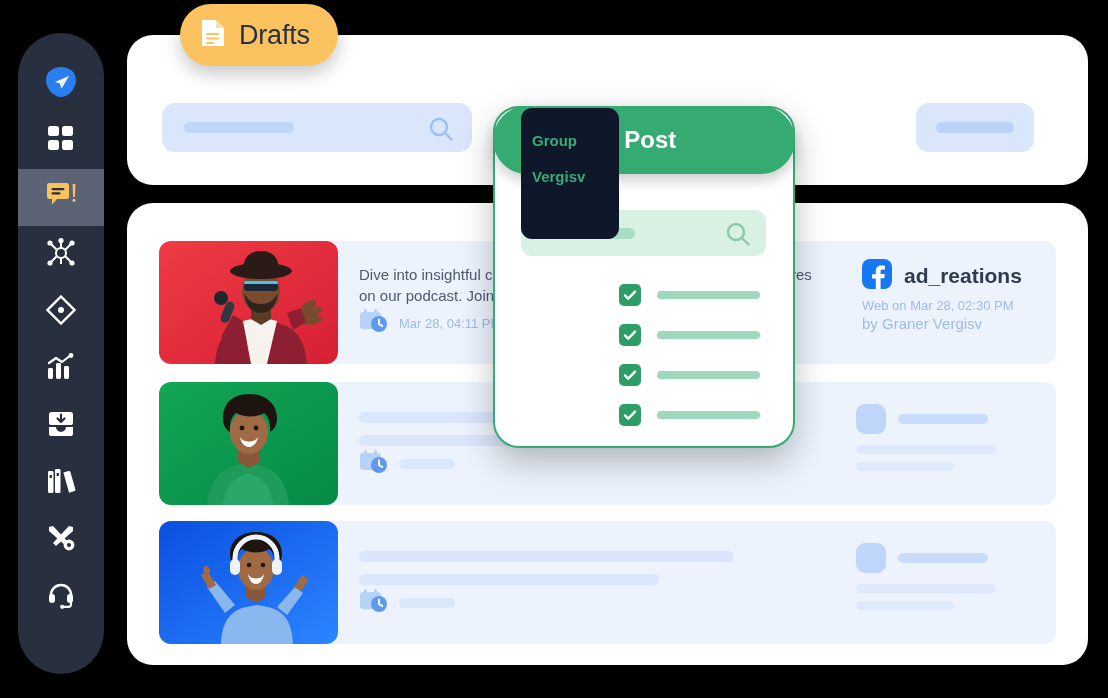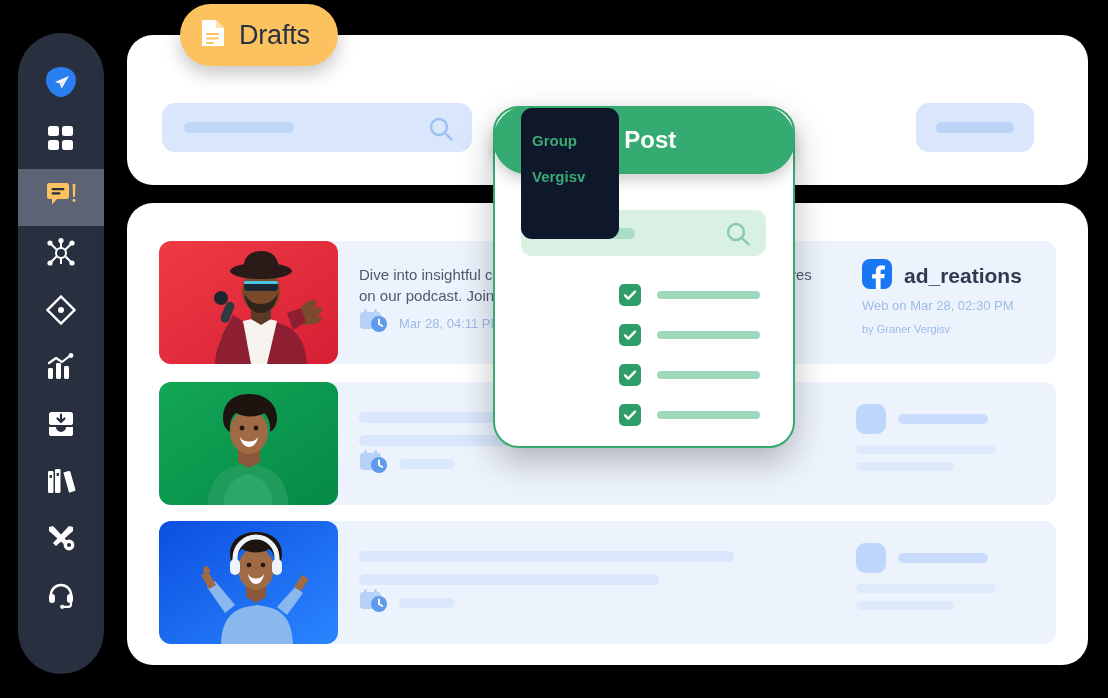--- a/index.html
+++ b/index.html
@@ -141,21 +141,21 @@
     position: absolute; left: 8px; top: 22px;
     width: 30px; height: 30px; border-radius: 9px; background: #bdd6fa;
   }
   .pr-name-sk { position: absolute; left: 50px; top: 32px; width: 90px; height: 10px; background: #c9dcfb; border-radius: 5px; }
   .pr-l1 { position: absolute; left: 8px; top: 63px; width: 140px; height: 9px; background: #deeafc; border-radius: 5px; }
   .pr-l2 { position: absolute; left: 8px; top: 80px; width: 98px; height: 9px; background: #deeafc; border-radius: 5px; }
 
   .fbrow { position: absolute; left: 22px; top: 18px; display:flex; align-items:center; gap: 12px; }
   .fbrow .nm { font-size: 21px; font-weight: bold; color: #2f3b4f; }
   .fb-l1 { position:absolute; left: 22px; top: 57px; font-size: 13px; color:#9dbbe8; white-space: nowrap; }
-  .fb-l2 { position:absolute; left: 22px; top: 82px; font-size: 11px; color:#9dbbe8; white-space: nowrap; }
+  .fb-l2 { position:absolute; left: 22px; top: 74px; font-size: 15px; color:#9dbbe8; white-space: nowrap; }
 
   
   .filter {
     position: absolute;
     left: 493px; top: 106px;
     width: 298px; height: 338px;
     background: #ffffff;
     border: 2px solid #35ab72;
     border-radius: 26px;
     box-shadow: 0 14px 34px rgba(0,0,0,0.26);

